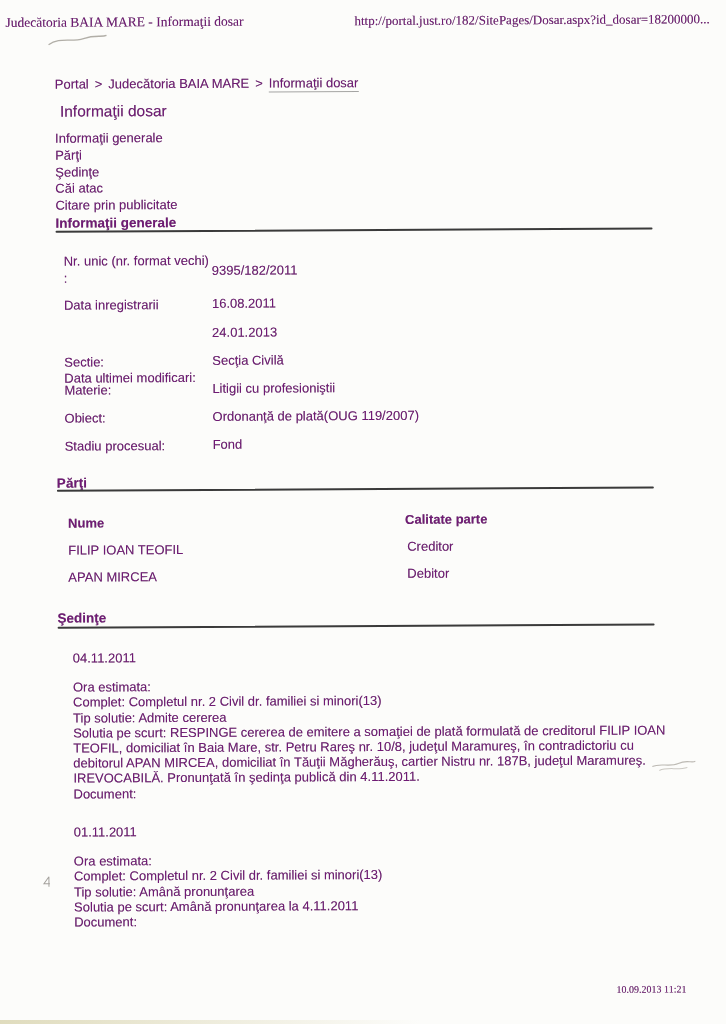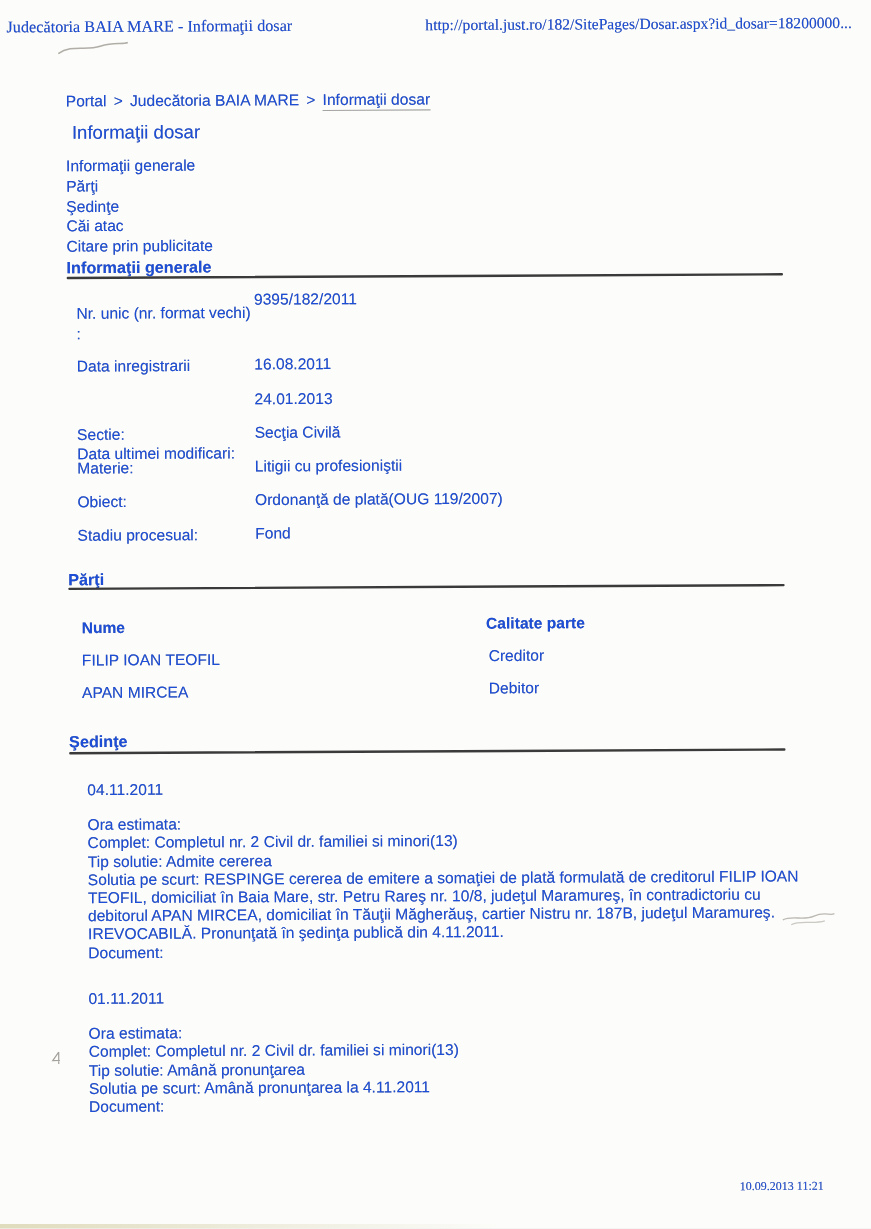--- a/index.html
+++ b/index.html
@@ -2,21 +2,21 @@
 <html><head>
 <meta charset="utf-8">
 <style>
   html,body{margin:0;padding:0;background:#e9e9e9;}
   .paper{
     position:relative;
     width:726px;height:1024px;
     margin:0 auto;
     background:#fcfcfa;
     font-family:"Liberation Sans",sans-serif;
-    color:#1d4ed8;
+    color:#701a75;
     font-size:13px;
     overflow:hidden;
     text-shadow:0 0 .5px rgba(40,40,40,.45);
   }
   .tilt{position:absolute;inset:0;transform:rotate(-0.3deg);transform-origin:0 512px;}
   .abs{position:absolute;white-space:nowrap;}
   .serif{font-family:"Liberation Serif",serif;}
   .bold{font-weight:bold;}
   .rule{position:absolute;height:2px;background:#3a3a3a;border-radius:1px;}
   .crumb-sep{padding:0 6px;}
@@ -58,21 +58,21 @@
       <div>Şedinţe</div>
       <div>Căi atac</div>
       <div>Citare prin publicitate</div>
     </div>
 
     <div class="abs bold" style="left:57px;top:216px;font-size:13.5px;">Informaţii generale</div>
     <div class="rule" style="left:57px;top:231px;width:597px;"></div>
 
     <div class="abs" style="left:0;top:0;width:0;height:0;">
       <div class="field-label" style="top:253px;">Nr. unic (nr. format vechi) :</div>
-      <div class="field-value" style="top:243px;">9395/182/2011</div>
+      <div class="field-value" style="top:264px;">9395/182/2011</div>
 
       <div class="field-label" style="top:297px;">Data inregistrarii</div>
       <div class="field-value" style="top:297px;">16.08.2011</div>
 
       <div class="field-label" style="top:326px;margin-top:44px;">Data ultimei modificari:</div>
       <div class="field-value" style="top:326px;">24.01.2013</div>
 
       <div class="field-label" style="top:354px;">Sectie:</div>
       <div class="field-value" style="top:354px;">Secţia Civilă</div>
 

